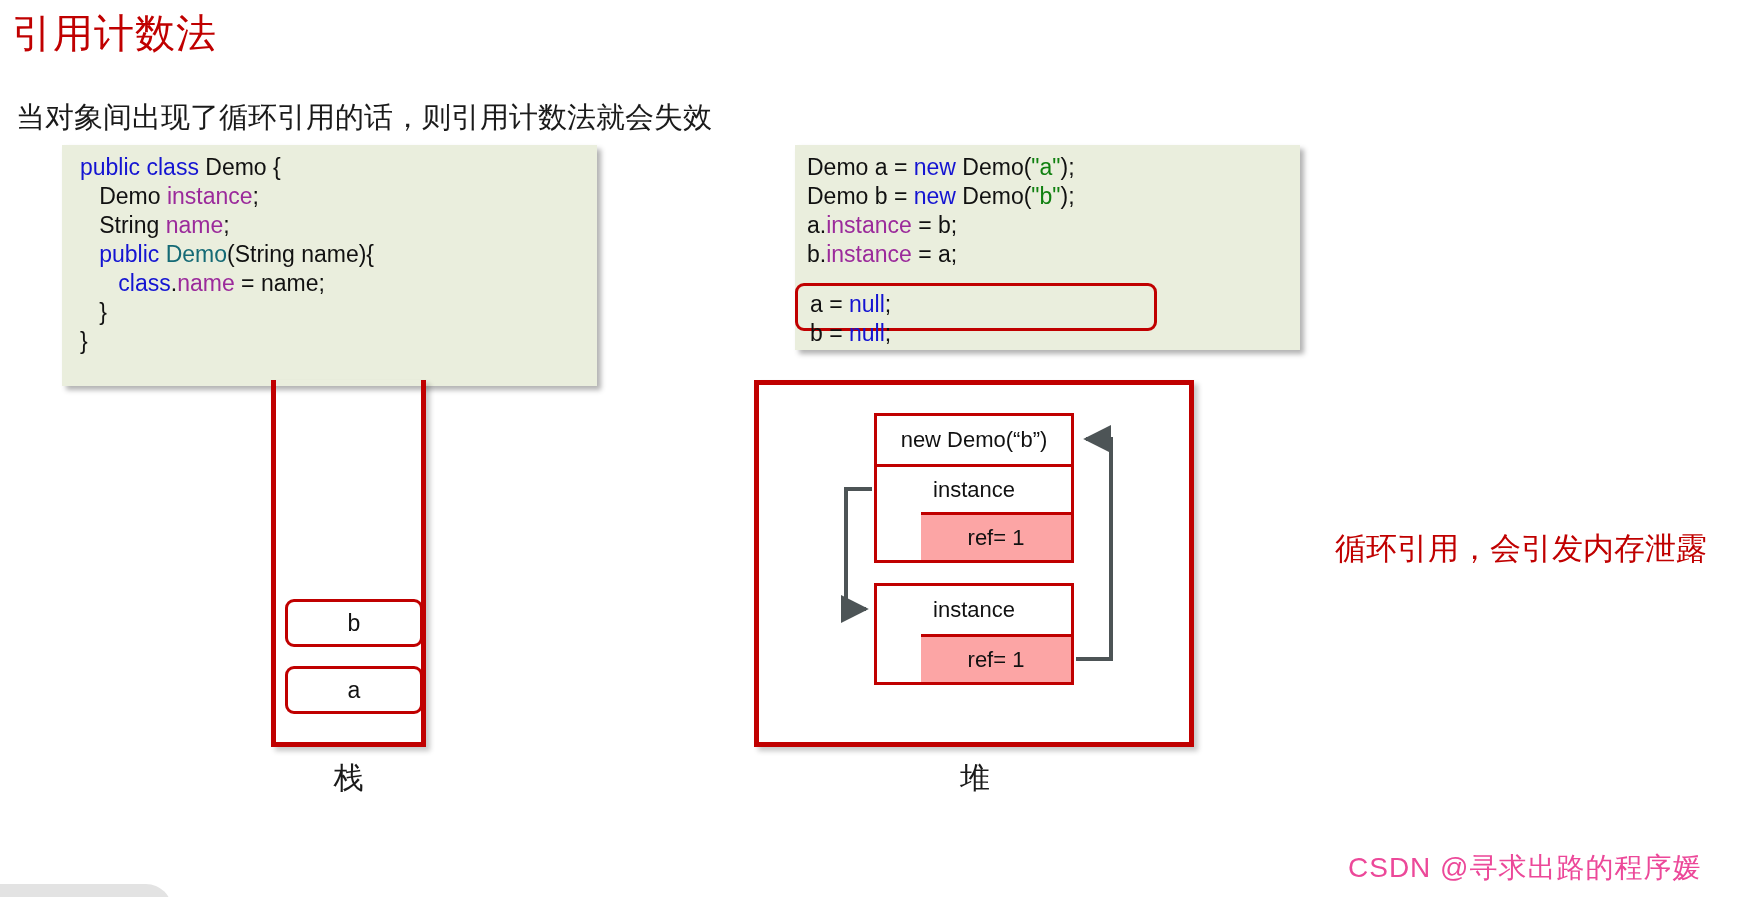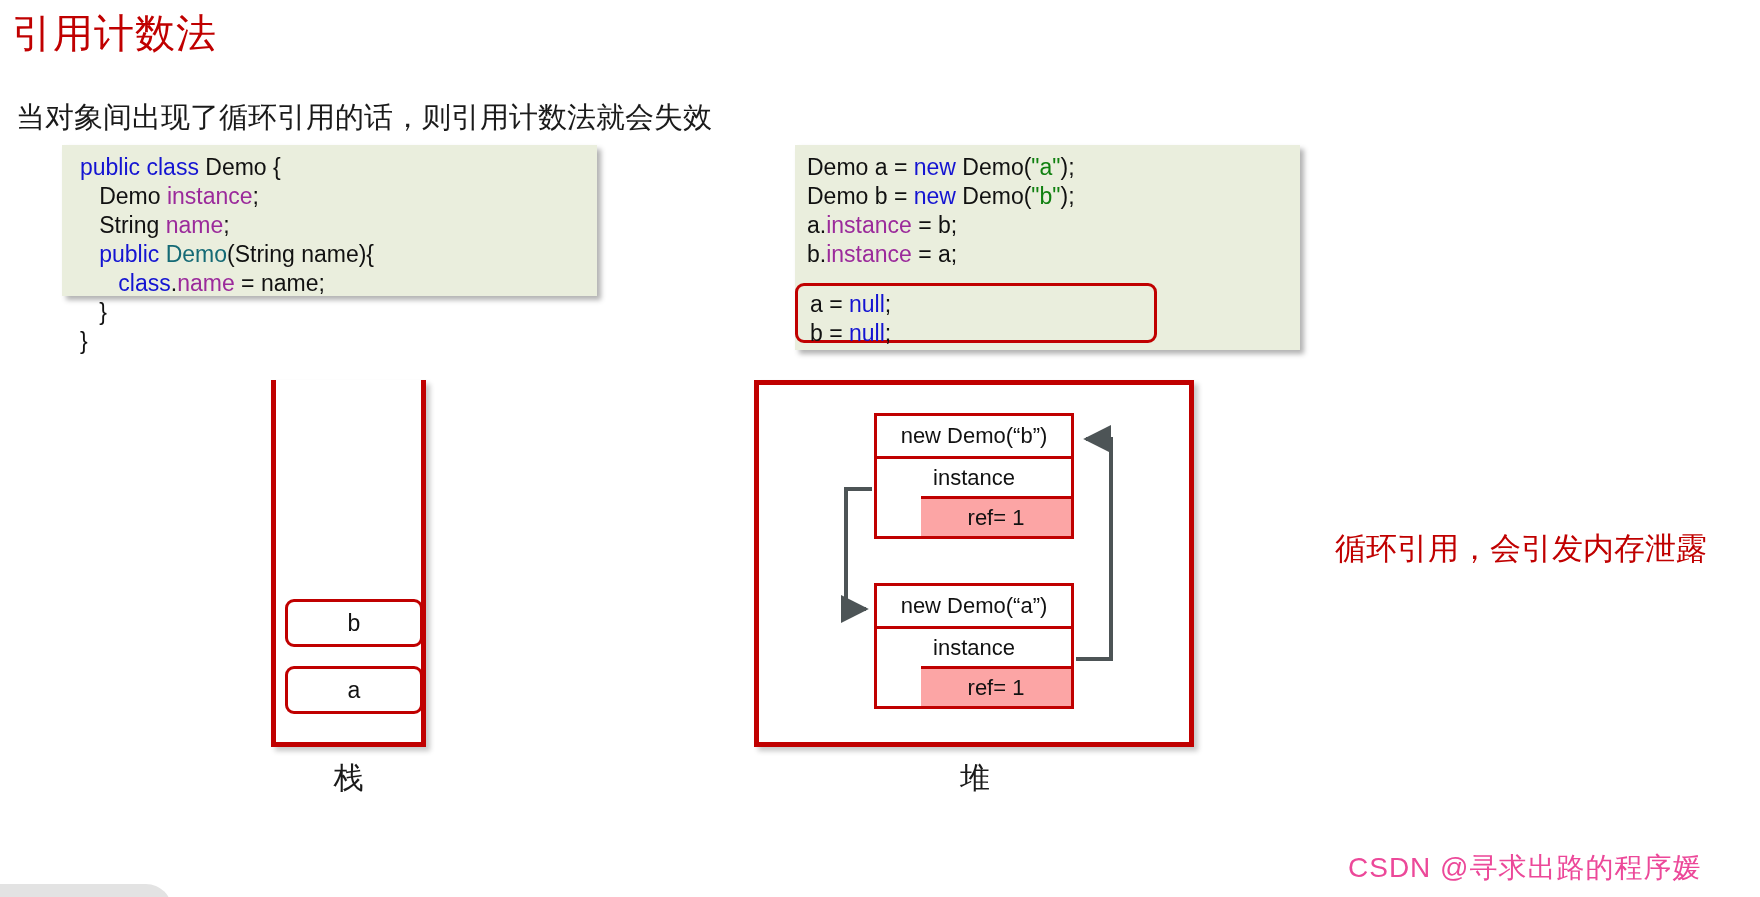--- a/index.html
+++ b/index.html
@@ -45,21 +45,21 @@
     font-family: "Liberation Sans", sans-serif;
     font-size: 23px;
     line-height: 29px;
     color: #111111;
     box-sizing: border-box;
   }
   #code-left {
     left: 62px;
     top: 145px;
     width: 535px;
-    height: 151px;
+    height: 241px;
     padding: 8px 0 0 18px;
   }
   #code-right {
     left: 795px;
     top: 145px;
     width: 505px;
     height: 205px;
     padding: 8px 0 0 12px;
   }
   .code-line { white-space: pre; }
@@ -67,21 +67,21 @@
   .fld  { color: #9b2a9b; }
   .str  { color: #108010; }
   .typ  { color: #146a75; }
 
   
   .null-box {
     position: absolute;
     left: 795px;
     top: 283px;
     width: 362px;
-    height: 60px;
+    height: 48px;
     border: 3px solid #c00000;
     border-radius: 9px;
     box-sizing: border-box;
     padding: 4px 0 0 12px;
     font-family: "Liberation Sans", sans-serif;
     font-size: 23px;
     line-height: 29px;
     background: transparent;
   }
 
@@ -141,21 +141,21 @@
   .obj-box {
     position: absolute;
     width: 200px;
     border: 3px solid #c00000;
     box-sizing: border-box;
     background: #ffffff;
   }
   #obj-b { left: 874px; top: 413px; }
   #obj-a { left: 874px; top: 583px; }
   .obj-cell {
-    height: 40px;
+    height: 48px;
     display: flex;
     align-items: center;
     justify-content: center;
     font-size: 22px;
     color: #111111;
     box-sizing: border-box;
     background: #ffffff;
   }
   .obj-cell + .obj-cell { border-top: 3px solid #c00000; }
   .obj-cell.ref { background: #fca5a5; margin-left: 44px; }
@@ -243,21 +243,20 @@
 
 <div id="heap-container"></div>
 
 <div class="obj-box" id="obj-b">
   <div class="obj-cell">new Demo(“b”)</div>
   <div class="obj-cell">instance</div>
   <div class="obj-cell ref">ref= 1</div>
 </div>
 
 <div class="obj-box" id="obj-a">
-  <div class="obj-cell">new Demo(“a”)</div>
   <div class="obj-cell">instance</div>
   <div class="obj-cell ref">ref= 1</div>
 </div>
 
 <svg id="arrows">
   <defs>
     <marker id="ah" viewBox="0 0 10 10" refX="9" refY="5" markerWidth="7" markerHeight="7" orient="auto-start-reverse">
       <path d="M 0 0 L 10 5 L 0 10 z" fill="#4d5456"></path>
     </marker>
   </defs>

